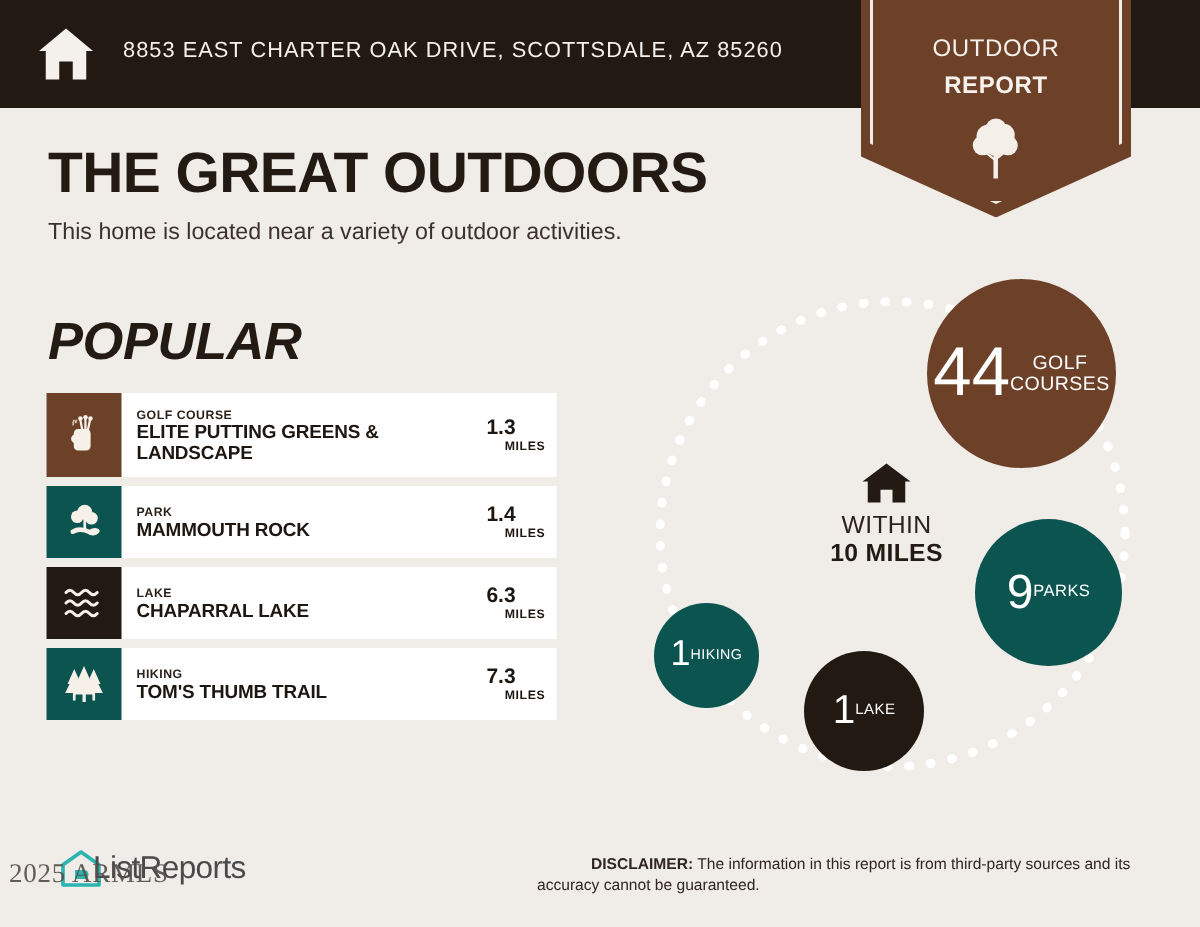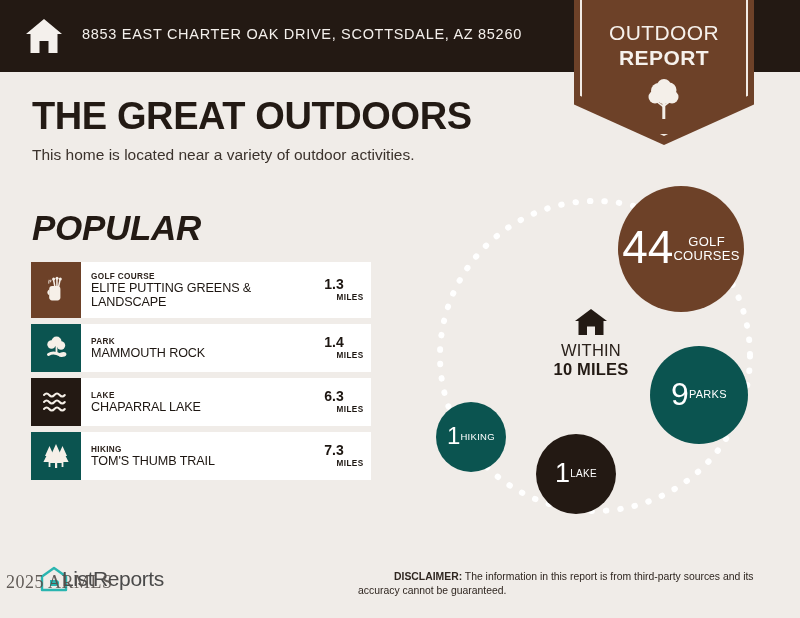--- a/index.html
+++ b/index.html
@@ -37,21 +37,21 @@
   }
   .badge-inner{
     position:absolute;left:6px;top:-8px;width:168px;height:144px;
     border:2px solid #f2ece6;
     -webkit-clip-path:polygon(0 0,100% 0,100% 72%,50% 100%,0 72%);
     clip-path:polygon(0 0,100% 0,100% 72%,50% 100%,0 72%);
     box-sizing:border-box;
   }
   .badge-txt{
     position:absolute;left:0;top:20px;width:180px;text-align:center;
-    color:#f6f1ec;font-size:21px;line-height:25px;letter-spacing:.4px;
+    color:#f6f1ec;font-size:16px;line-height:25px;letter-spacing:.4px;
     font-weight:400;
   }
   .badge-txt b{font-weight:700;display:block;}
   .badge-tree{position:absolute;left:72px;top:78px;width:36px;height:42px;}
 
   
   .h1{
     position:absolute;left:32px;top:95px;
     font-size:38px;font-weight:700;letter-spacing:-.4px;color:#231a14;
   }
@@ -68,21 +68,21 @@
   .list{position:absolute;left:31px;top:262px;width:340px;}
   .row{
     position:relative;height:48px;margin-bottom:6px;background:#ffffff;
     display:flex;align-items:stretch;
   }
   .row .tile{
     width:50px;min-width:50px;display:flex;align-items:center;justify-content:center;
   }
   .row .txt{flex:1;padding-left:10px;display:flex;flex-direction:column;justify-content:center;}
   .cat{font-size:8.2px;font-weight:700;letter-spacing:.35px;color:#2b211b;line-height:11px;}
-  .nm{font-size:12.6px;font-weight:400;letter-spacing:-.1px;color:#1d1611;line-height:13.5px;}
+  .nm{font-size:12.6px;font-weight:700;letter-spacing:-.1px;color:#1d1611;line-height:13.5px;}
   .dist{
     width:62px;min-width:62px;display:flex;flex-direction:column;
     align-items:center;justify-content:center;padding-right:6px;
   }
   .dnum{font-size:14px;font-weight:700;color:#1d1611;line-height:15px;}
   .dunit{font-size:8.2px;font-weight:700;letter-spacing:.4px;color:#1d1611;line-height:11px;margin-left:32px;}
   .row.tall{height:56px;}
 
   
   .diagram{position:absolute;left:418px;top:178px;width:382px;height:360px;}

